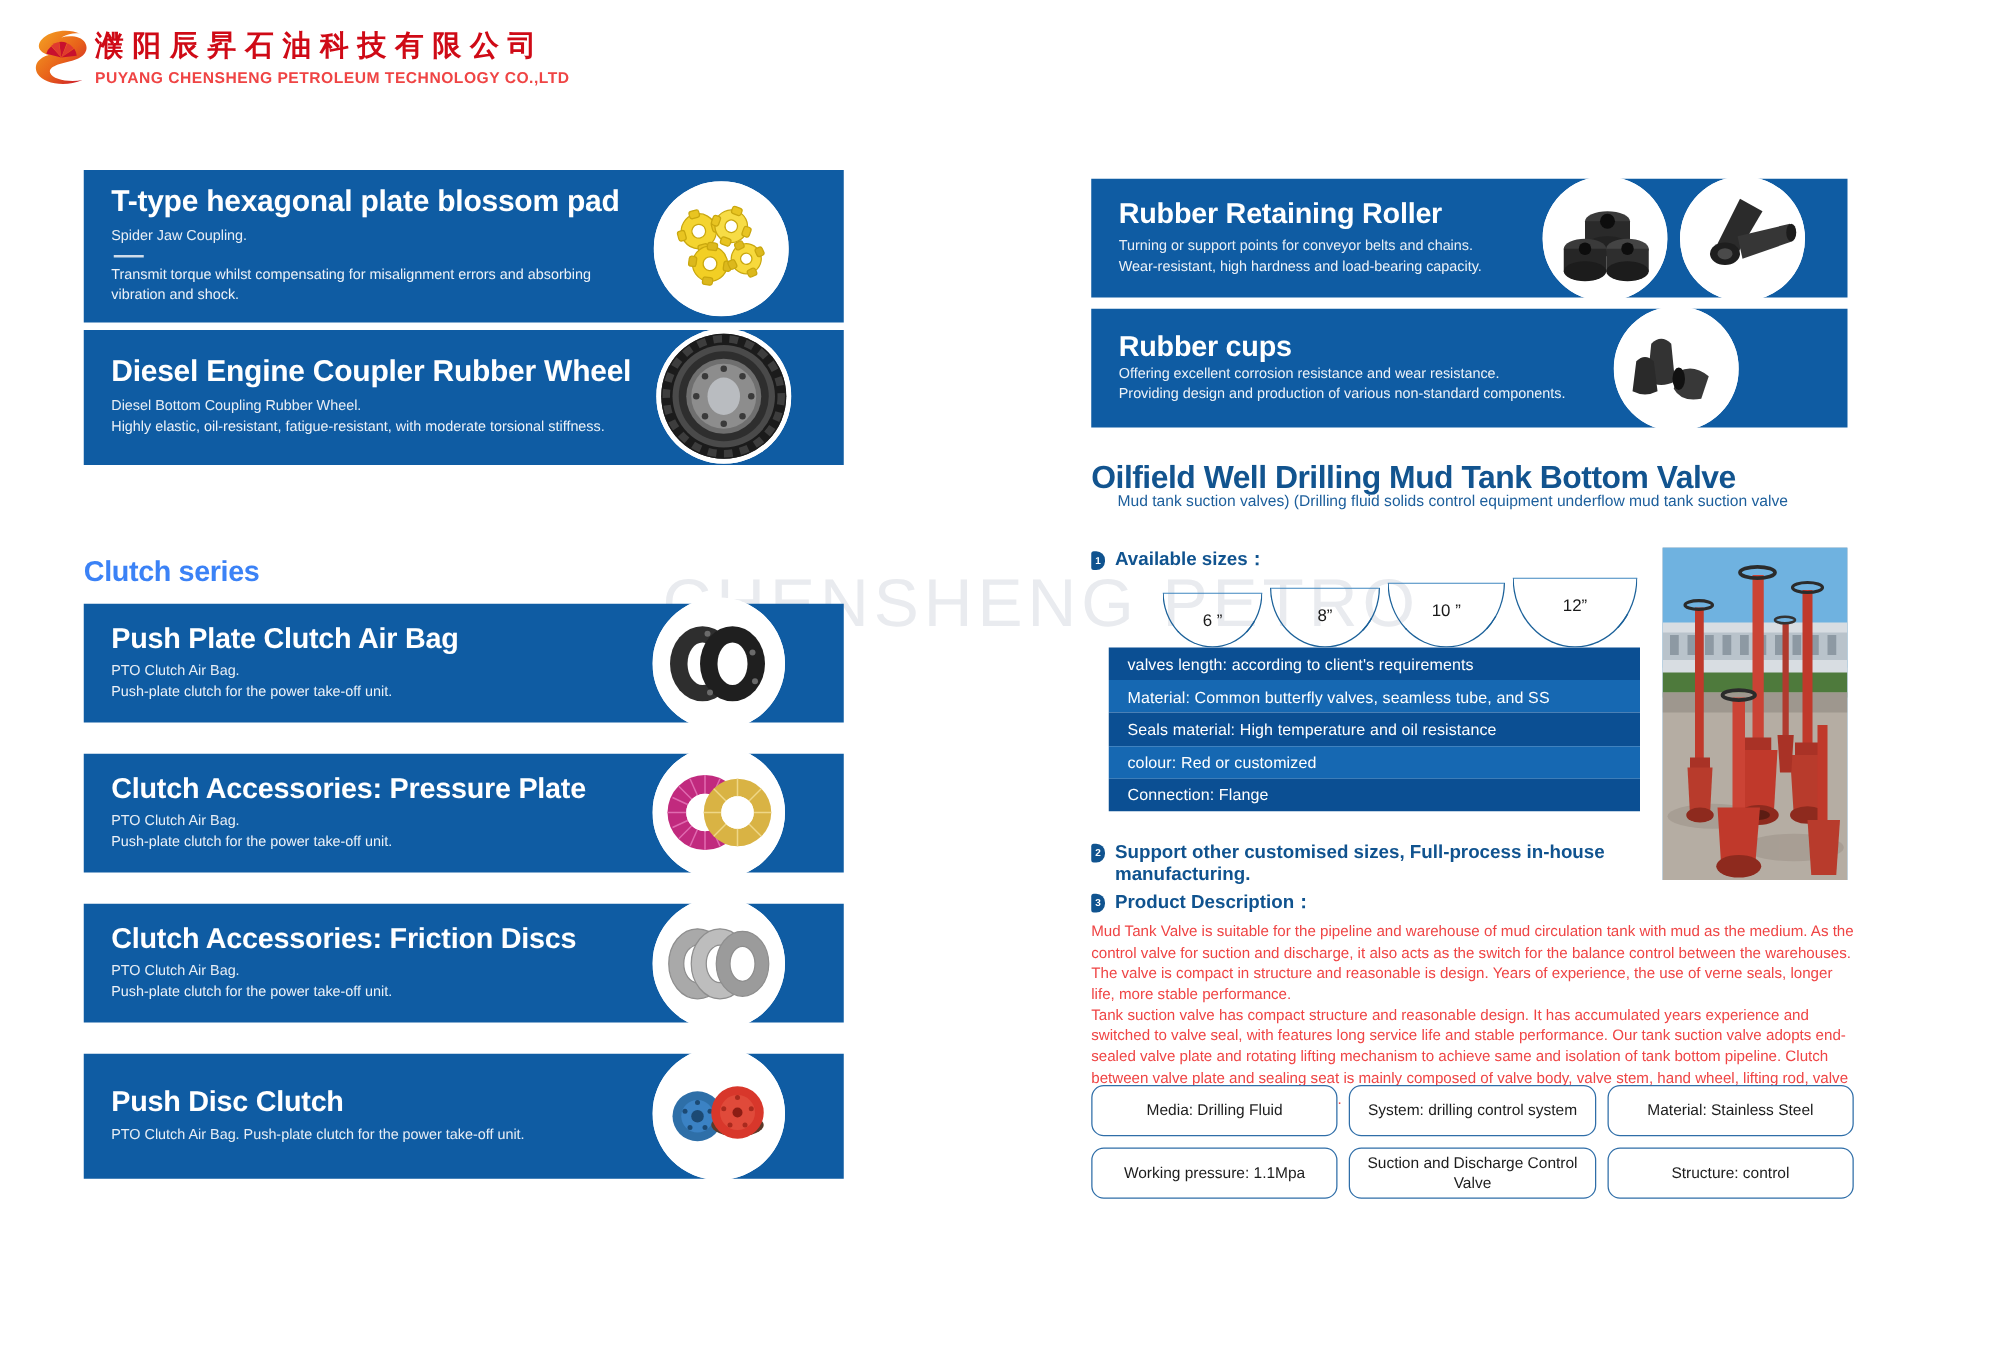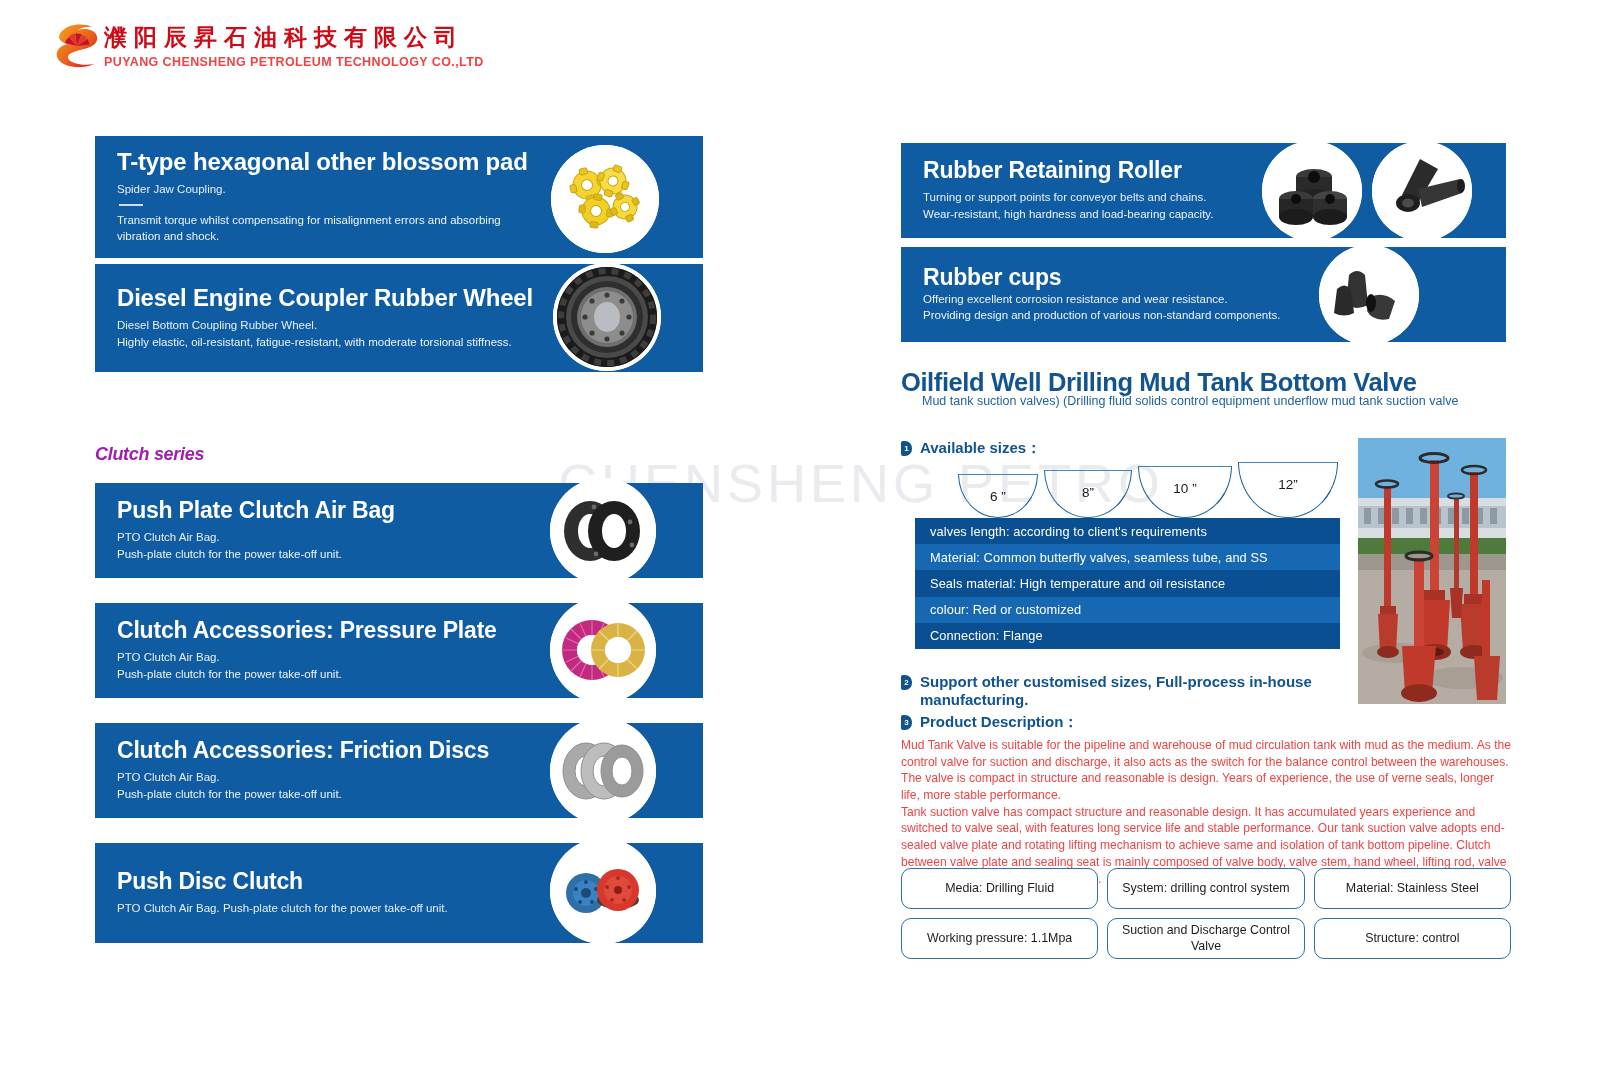--- a/index.html
+++ b/index.html
@@ -2,21 +2,21 @@
 <html><head>
 <meta charset="utf-8">
 <style>
   * { box-sizing: border-box; margin: 0; padding: 0; }
   html, body {
     width: 1600px; height: 1092px;
     background: #ffffff;
     font-family: "Liberation Sans", sans-serif;
     overflow: hidden;
   }
-  .page { position: relative; width: 1487px; height: 1092px; background: #fff; margin-left: 28px; }
+  .page { position: relative; width: 1487px; height: 1092px; background: #fff; }
 
   
   .header { position: absolute; left: 0; top: 0; width: 1600px; height: 92px; }
   .logo-mark {
     position: absolute; left: 22px; top: 20px; width: 54px; height: 52px;
   }
   .logo-text { position: absolute; left: 76px; top: 24px; }
   .logo-cn {
     font-family: "DejaVu Sans", sans-serif;
     font-size: 23px; font-weight: 700; color: #cf0a16;
@@ -56,23 +56,22 @@
   .bubble {
     position: absolute; border-radius: 50%;
     background: #ffffff;
     display: flex; align-items: center; justify-content: center;
     overflow: hidden;
   }
   .bubble svg { display: block; }
 
   
   .section-heading {
-    position: absolute; color: #a21caf; font-size: 18px; font-weight: 700;
+    position: absolute; color: #3b82f6; font-size: 23px; font-weight: 700;
     letter-spacing: -0.3px;
-    font-style: italic;
   }
 
   
   .valve-title {
     position: absolute; left: 873px; top: 368px;
     color: #12548f; font-size: 25.5px; font-weight: 700; letter-spacing: -0.4px;
     white-space: nowrap;
   }
   .valve-subtitle {
     position: absolute; left: 894px; top: 394px;
@@ -157,21 +156,21 @@
     <div class="logo-text">
       <div class="logo-cn">濮阳辰昇石油科技有限公司</div>
       <div class="logo-en">PUYANG CHENSHENG PETROLEUM TECHNOLOGY CO.,LTD</div>
     </div>
   </div>
 
   <div class="watermark">CHENSHENG PETRO</div>
 
   <div class="card" style="left:67px; top:136px; width:608px; height:122px;">
     <div class="card-body">
-      <div class="card-title" style="font-size:24px;">T-type hexagonal other blossom pad</div>
+      <div class="card-title" style="font-size:24px;">T-type hexagonal plate blossom pad</div>
       <div class="card-sub">Spider Jaw Coupling.</div>
       <div class="card-rule"></div>
       <div class="card-desc" style="max-width:410px;">Transmit torque whilst compensating for misalignment errors and absorbing vibration and shock.</div>
     </div>
   </div>
   <div class="bubble" style="left:523px; top:145px; width:108px; height:108px;">
     <svg width="108" height="108" viewBox="0 0 108 108">
       <rect width="108" height="108" fill="#ffffff"></rect>
       <g fill="#f2d024" stroke="#c9a70e" stroke-width="1">
         <g transform="translate(36,40) rotate(-15)">

